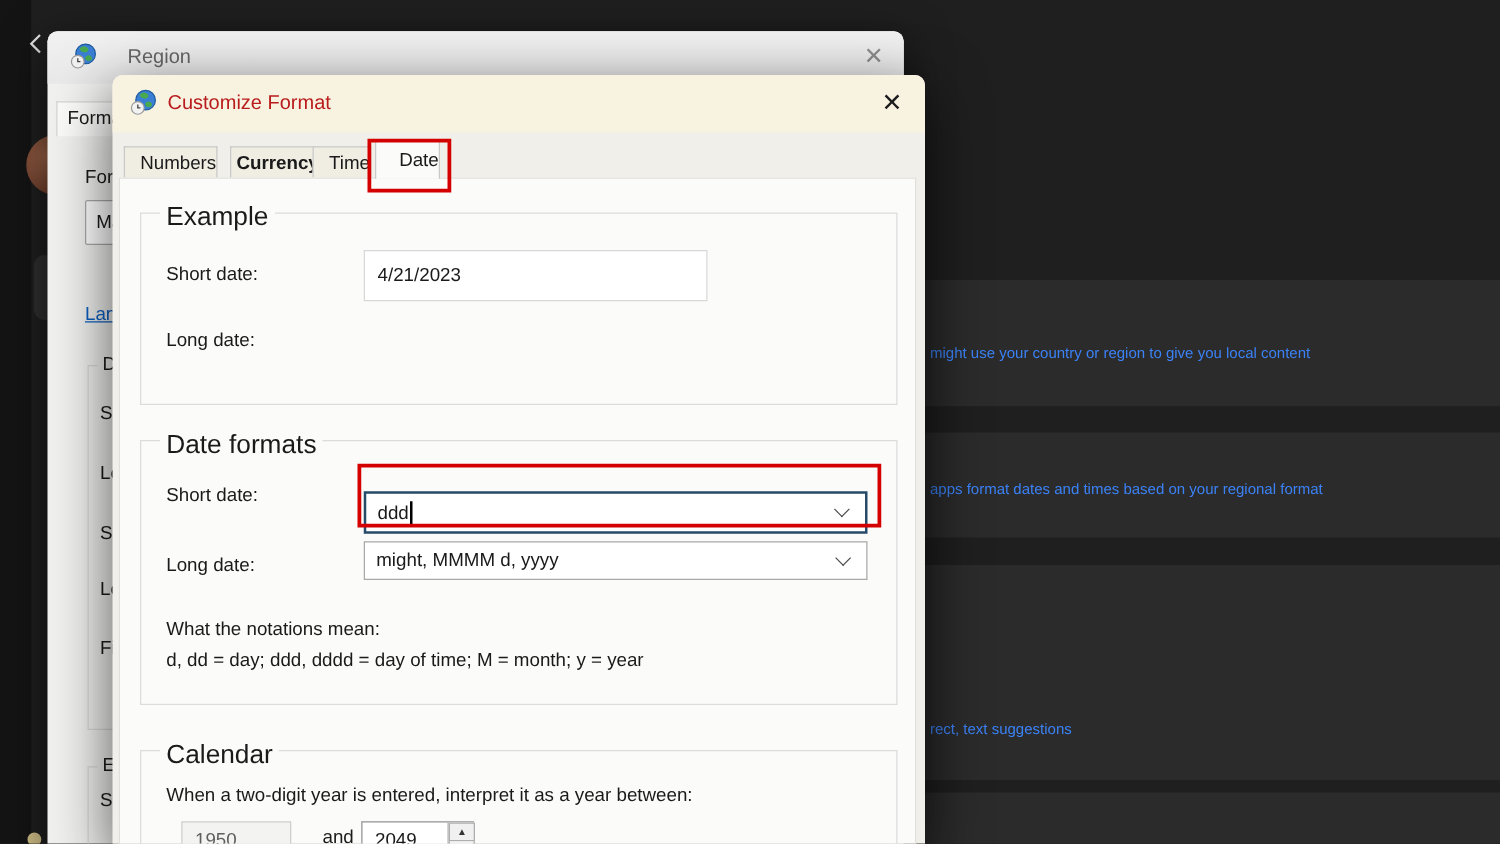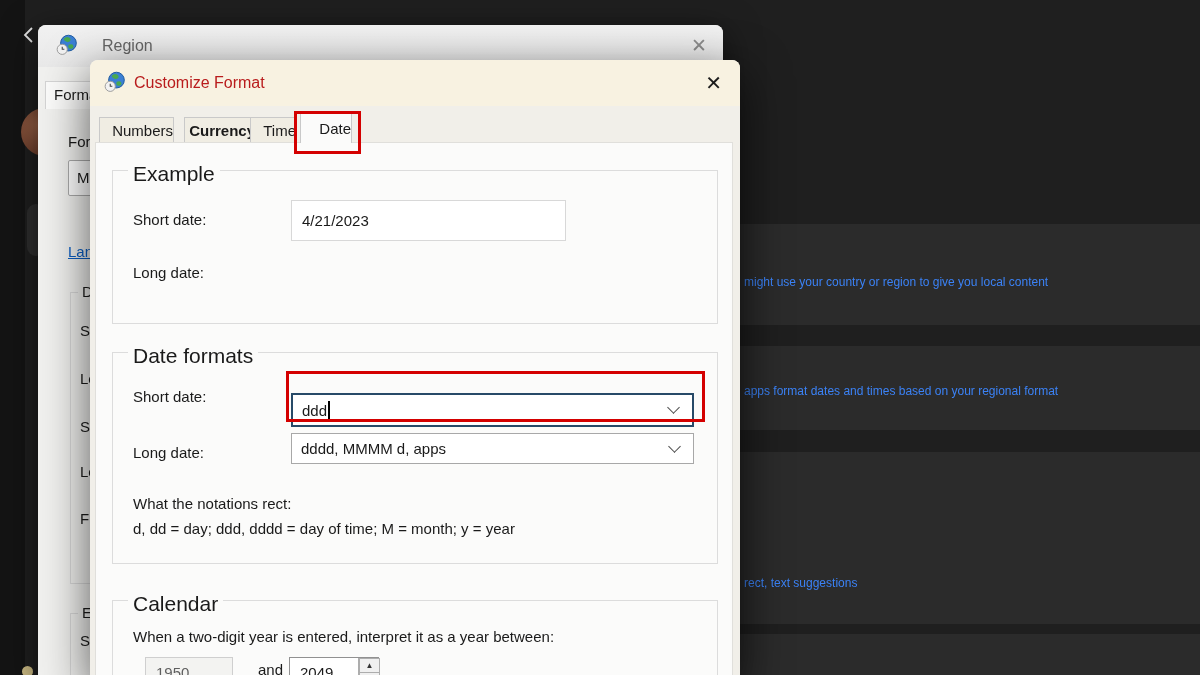--- a/index.html
+++ b/index.html
@@ -169,24 +169,24 @@
     <span class="gtitle" style="left:38px;top:284px;">Date formats</span>
     <span class="lbl" style="left:43px;top:328px;">Short date:</span>
     <div class="combo combo1">
       <span>ddd</span>
         <span class="caret"></span>
       <span class="chev"></span>
     </div>
     <div class="annot an-combo"></div>
     <span class="lbl" style="left:43px;top:384px;">Long date:</span>
     <div class="combo combo2">
-      <span>dddd, MMMM d, apps</span>
+      <span>might, MMMM d, yyyy</span>
       <span class="chev"></span>
     </div>
-    <span class="note" style="left:43px;top:435px;">What the notations rect:</span>
+    <span class="note" style="left:43px;top:435px;">What the notations mean:</span>
     <span class="note" style="left:43px;top:460px;">d, dd = day;  ddd, dddd = day of time;  M = month;  y = year</span>
 
     <div class="group" style="left:22px;top:540px;width:604px;height:150px;"></div>
     <span class="gtitle" style="left:38px;top:532px;">Calendar</span>
     <span class="lbl" style="left:43px;top:568px;">When a two-digit year is entered, interpret it as a year between:</span>
     <div class="tbox" style="left:55px;top:597px;width:88px;height:30px;background:#f3f3f1;border-color:#cfcfcf;color:#5f5f5f;">
       <span>1950</span>
     </div>
     <span class="lbl" style="left:168px;top:601px;">and</span>
     <div class="tbox" style="left:199px;top:597px;width:90px;height:30px;border-color:#919191;">

